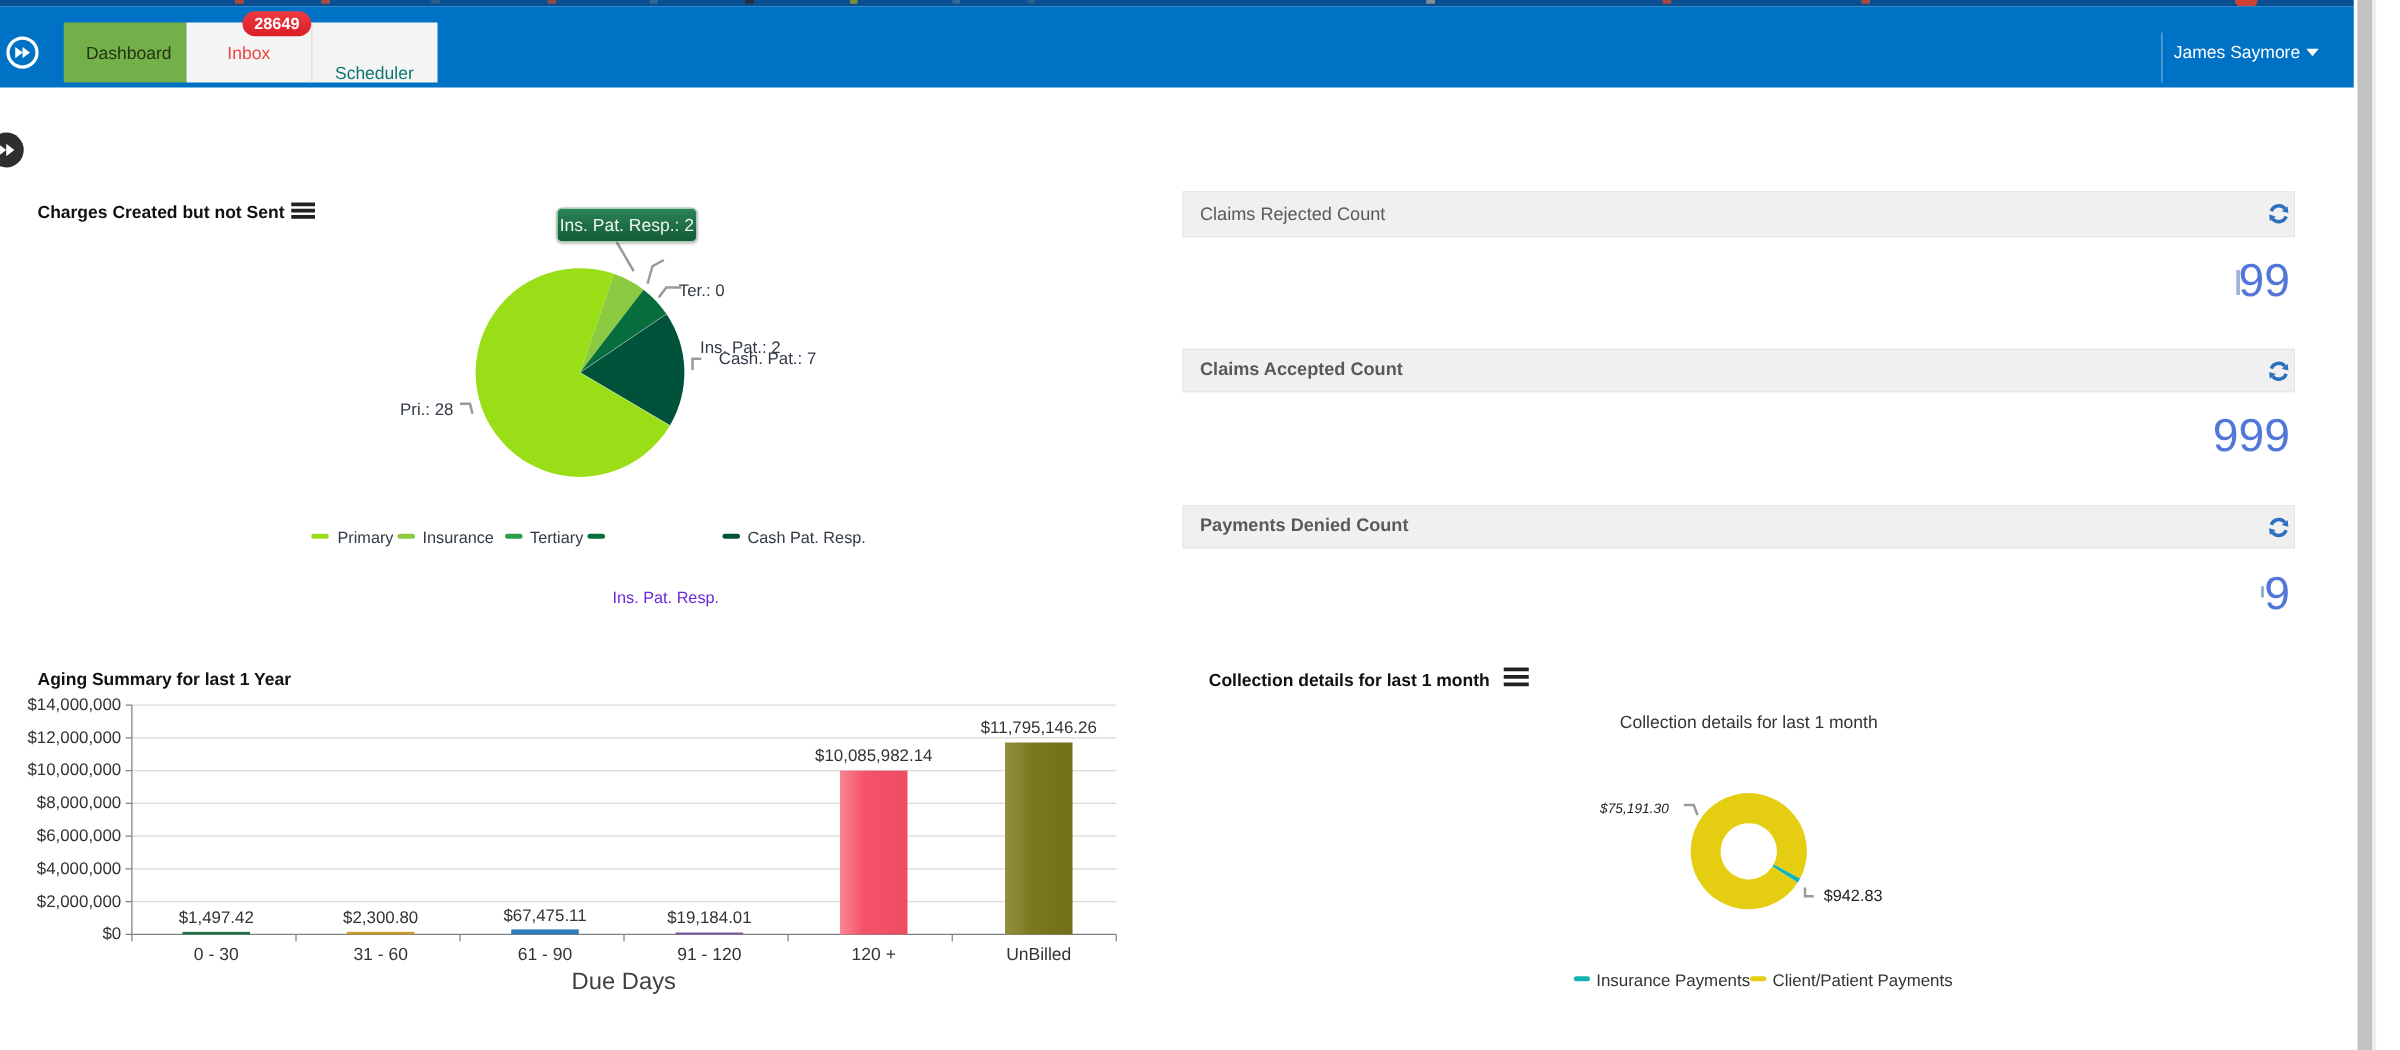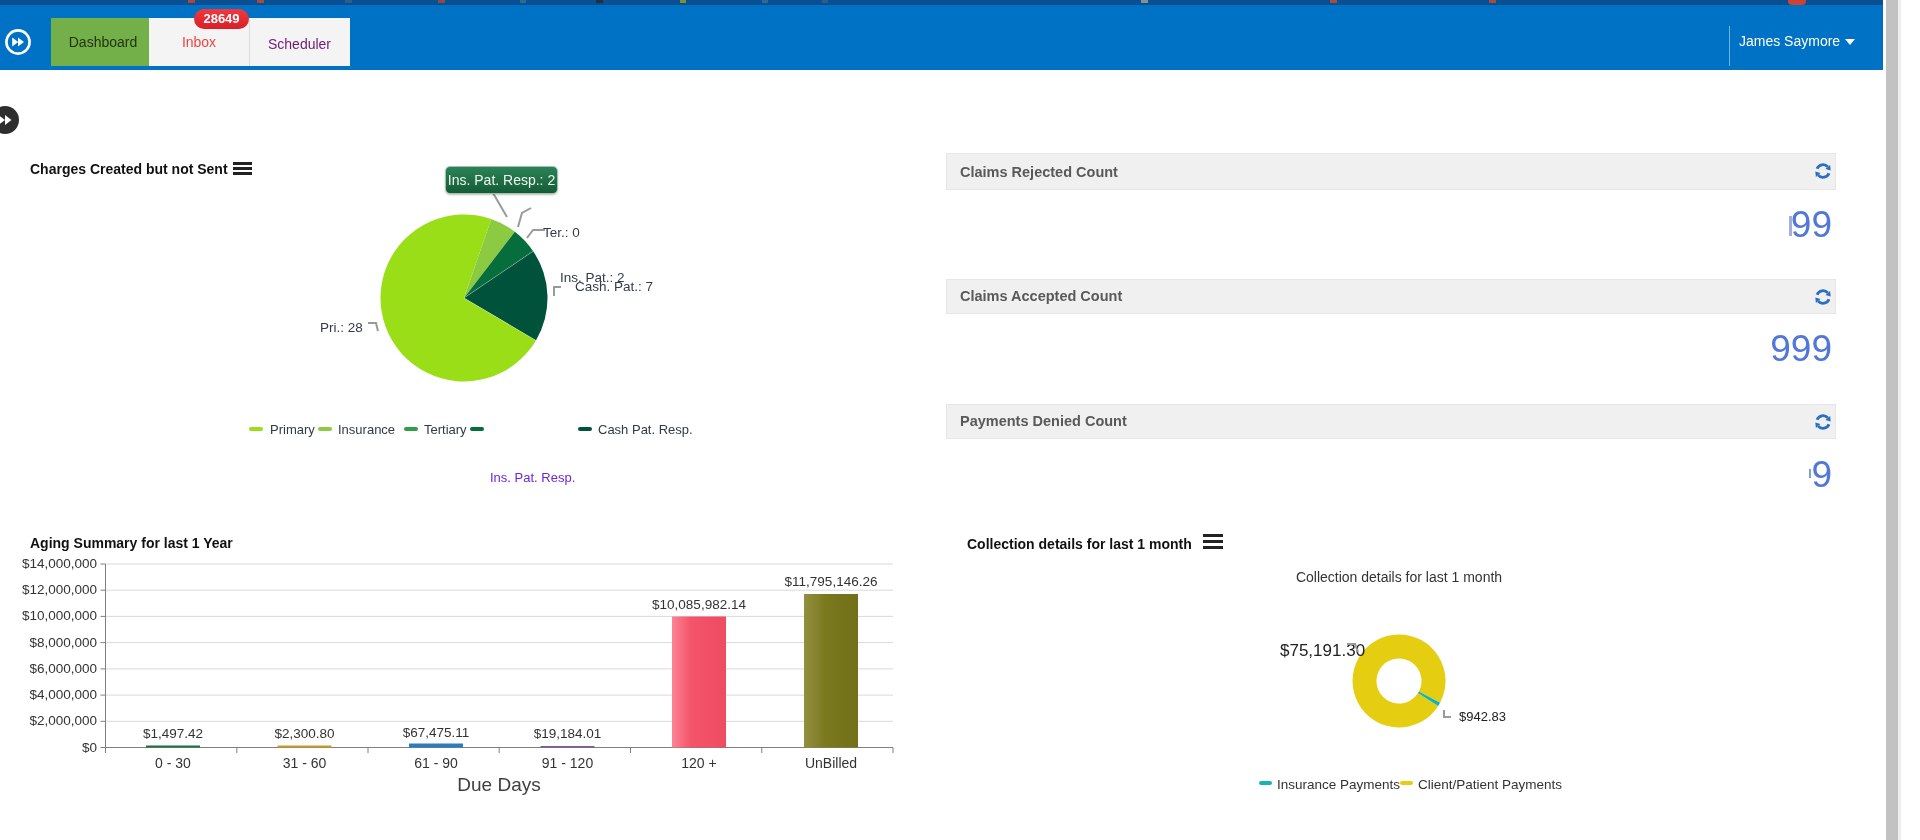--- a/index.html
+++ b/index.html
@@ -33,21 +33,21 @@
     <circle cx="14" cy="14" r="11.6" fill="none" stroke="#fff" stroke-width="2.6"></circle>
     <path d="M8.2,9.5 L14.2,14 L8.2,18.5 Z" fill="#fff"></path>
     <path d="M14.0,9.5 L20.0,14 L14.0,18.5 Z" fill="#fff"></path>
   </svg>
 
   <div class="abs" style="left:149px;top:18px;width:201px;height:48px;background:#f4f4f4;"></div>
   <div class="abs" style="left:249px;top:18px;width:1px;height:48px;background:#dcdcdc;"></div>
   <div class="abs" style="left:51px;top:18px;width:98px;height:48px;background:#74b04a;"></div>
   <div class="abs" style="left:51px;top:18px;width:104px;height:48px;line-height:48px;text-align:center;font-size:14px;color:#24330f;">Dashboard</div>
   <div class="abs" style="left:149px;top:18px;width:100px;height:48px;line-height:48px;text-align:center;font-size:14px;color:#ef4444;">Inbox</div>
-  <div class="abs" style="left:249px;top:20px;width:101px;height:48px;line-height:48px;text-align:center;font-size:14px;color:#701a75;">Scheduler</div>
+  <div class="abs" style="left:249px;top:34px;width:101px;height:48px;line-height:48px;text-align:center;font-size:14px;color:#0f766e;">Scheduler</div>
 
   <div class="abs" style="left:194px;top:9px;width:55px;height:20px;background:linear-gradient(#ee3a40,#d91e26);border-radius:10px;color:#fff;font-weight:bold;font-size:13px;text-align:center;line-height:20px;">28649</div>
 
   <div class="abs" style="left:1729px;top:26px;width:1px;height:40px;background:rgba(255,255,255,0.45);"></div>
   <div class="abs" style="left:1739px;top:33px;font-size:14px;color:#fff;">James Saymore</div>
   <div class="abs" style="left:1845px;top:39px;width:0;height:0;border-left:5px solid transparent;border-right:5px solid transparent;border-top:6px solid #fff;"></div>
 
   <svg class="abs" style="left:-10px;top:105px;" width="30" height="30" viewBox="0 0 30 30">
     <circle cx="15" cy="15" r="14" fill="#2e2e2e"></circle>
     <path d="M8.5,10 L15,15 L8.5,20 Z" fill="#fff"></path>
@@ -88,21 +88,21 @@
   <div class="abs" style="left:318px;top:423px;width:14px;height:3.5px;border-radius:2px;background:#8ccb41;margin-top:4px;"></div>
   <div class="abs" style="left:338px;top:422px;font-size:13px;color:#2f3a46;">Insurance</div>
   <div class="abs" style="left:404px;top:423px;width:14px;height:3.5px;border-radius:2px;background:#2e9e49;margin-top:4px;"></div>
   <div class="abs" style="left:424px;top:422px;font-size:13px;color:#2f3a46;">Tertiary</div>
   <div class="abs" style="left:470px;top:423px;width:14px;height:3.5px;border-radius:2px;background:#056e3c;margin-top:4px;"></div>
   <div class="abs" style="left:490px;top:438px;font-size:13px;color:#6d28d9;margin-top:32px;">Ins. Pat. Resp.</div>
   <div class="abs" style="left:578px;top:423px;width:14px;height:3.5px;border-radius:2px;background:#00523a;margin-top:4px;"></div>
   <div class="abs" style="left:598px;top:422px;font-size:13px;color:#2f3a46;">Cash Pat. Resp.</div>
 
   <div class="abs" style="left:946px;top:153px;width:890px;height:37px;background:#f0f0f0;border:1px solid #e6e6e6;"></div>
-  <div class="abs" style="left:960px;top:164px;font-size:14.5px;font-weight:bold;color:#595959;">Claims Rejected Count</div>
+  <div class="abs" style="left:960px;top:164px;font-size:14.5px;font-weight:normal;color:#595959;">Claims Rejected Count</div>
   <div class="abs" style="left:946px;top:190px;width:890px;height:85px;background:#fff;"></div>
   <div class="abs" style="left:1789px;top:216px;width:2.5px;height:20px;background:#a3b2dd;"></div>
   <div class="abs" style="left:1700px;top:206px;width:132px;font-size:37px;line-height:37px;color:#5277d9;text-align:right;">99</div>
 
   <div class="abs" style="left:946px;top:279px;width:890px;height:35px;background:#f0f0f0;border:1px solid #e6e6e6;"></div>
   <div class="abs" style="left:960px;top:288px;font-size:14.5px;font-weight:bold;color:#595959;">Claims Accepted Count</div>
   <div class="abs" style="left:946px;top:314px;width:890px;height:86px;background:#fff;"></div>
   <div class="abs" style="left:1700px;top:330px;width:132px;font-size:37px;line-height:37px;color:#5277d9;text-align:right;">999</div>
 
   <div class="abs" style="left:946px;top:404px;width:890px;height:35px;background:#f0f0f0;border:1px solid #e6e6e6;"></div>
@@ -213,21 +213,21 @@
     <div style="height:3px;background:#222;margin-bottom:3px;"></div>
     <div style="height:3px;background:#222;"></div>
   </div>
   <div class="abs" style="left:1269px;top:569px;width:260px;text-align:center;font-size:14px;color:#333;">Collection details for last 1 month</div>
 
   <svg class="abs" style="left:1320px;top:600px;" width="160" height="160" viewBox="0 0 160 160">
     <path d="M118.22,105.98 A46.5,46.5 0 1 1 120.06,102.83 L98.87,91.56 A22.5,22.5 0 1 0 97.98,93.09 Z" fill="#e5ce12"></path>
     <path d="M120.06,102.83 A46.5,46.5 0 0 1 118.22,105.98 L97.98,93.09 A22.5,22.5 0 0 0 98.87,91.56 Z" fill="#10b3bb"></path>
   </svg>
 
-  <div class="abs" style="left:1280px;top:641px;font-size:17px;color:#222;">$75,191.30</div>
+  <div class="abs" style="left:1280px;top:641px;font-size:11px;color:#222;font-style:italic;">$75,191.30</div>
   <svg class="abs" style="left:1340px;top:635px;" width="130" height="90" viewBox="0 0 130 90">
     <polyline points="7,9 15,9 18,17" fill="none" stroke="#9a9a9a" stroke-width="2"></polyline>
     <polyline points="104,75 104,82 111,82" fill="none" stroke="#9a9a9a" stroke-width="2"></polyline>
   </svg>
   <div class="abs" style="left:1459px;top:709px;font-size:13px;color:#222;">$942.83</div>
 
   <div class="abs" style="left:1259px;top:781px;width:13px;height:4px;border-radius:2px;background:#17b5b2;"></div>
   <div class="abs" style="left:1277px;top:777px;font-size:13.5px;color:#333;">Insurance Payments</div>
   <div class="abs" style="left:1400px;top:781px;width:13px;height:4px;border-radius:2px;background:#e5ce12;"></div>
   <div class="abs" style="left:1418px;top:777px;font-size:13.5px;color:#333;">Client/Patient Payments</div>

